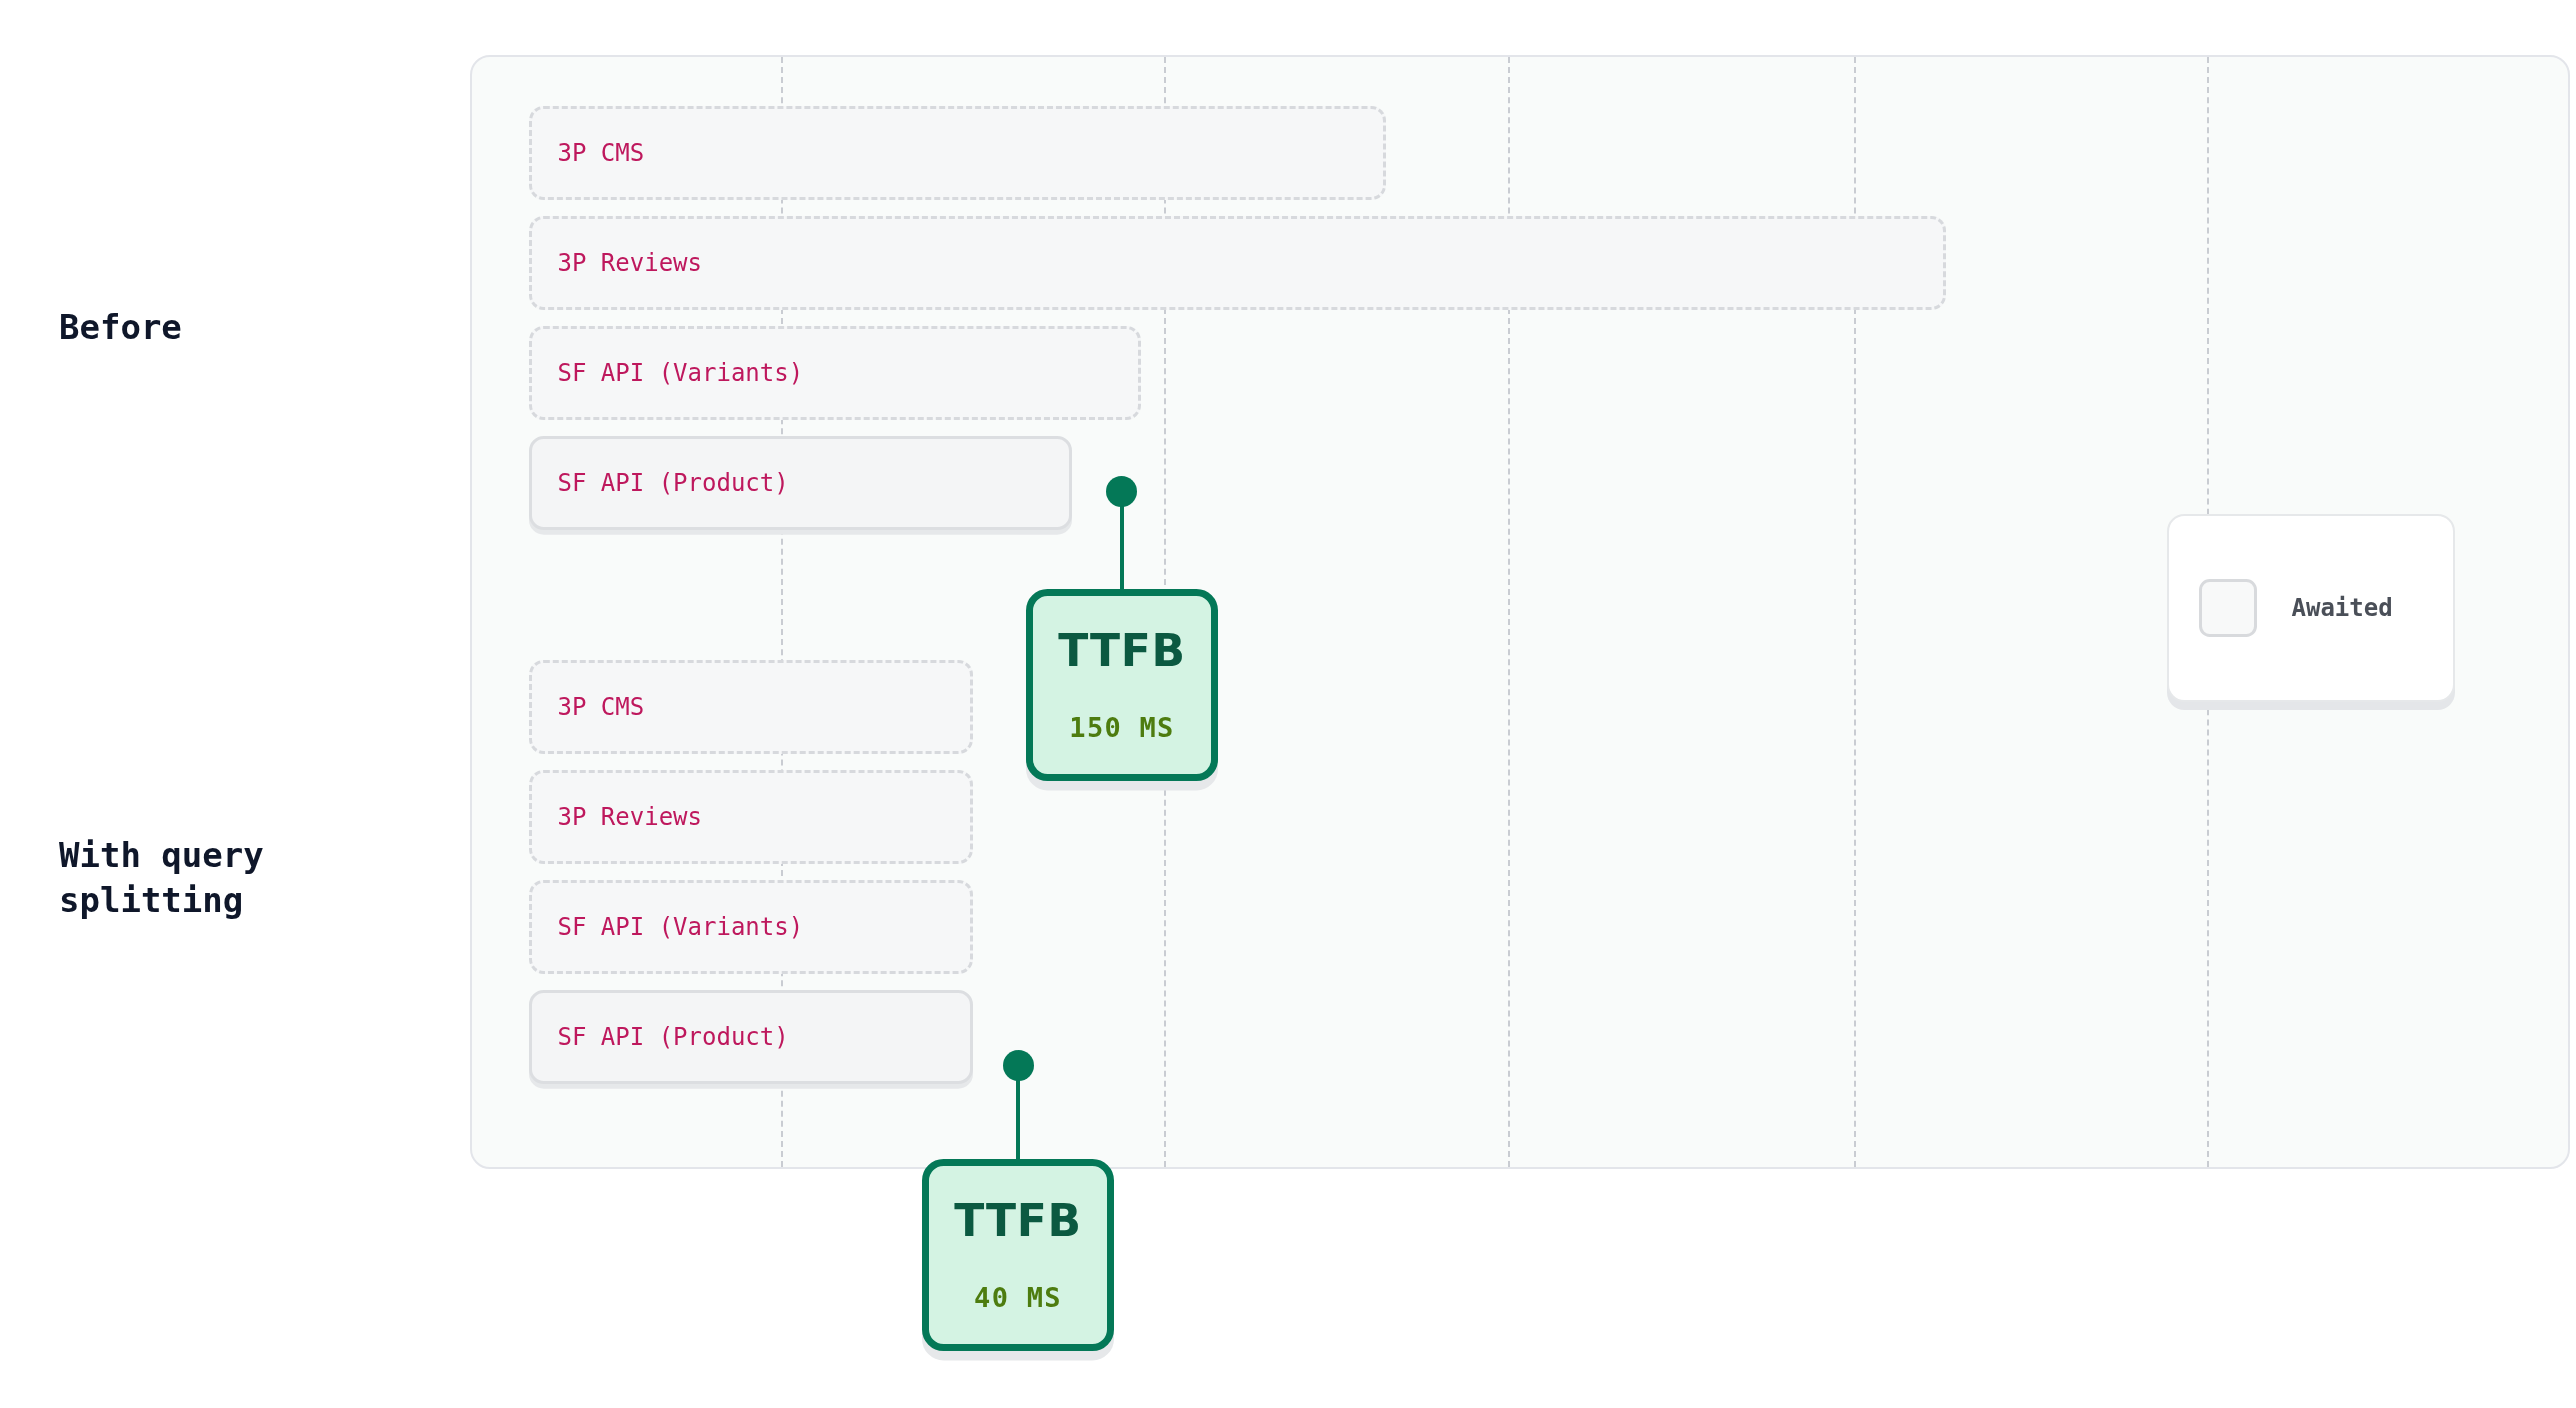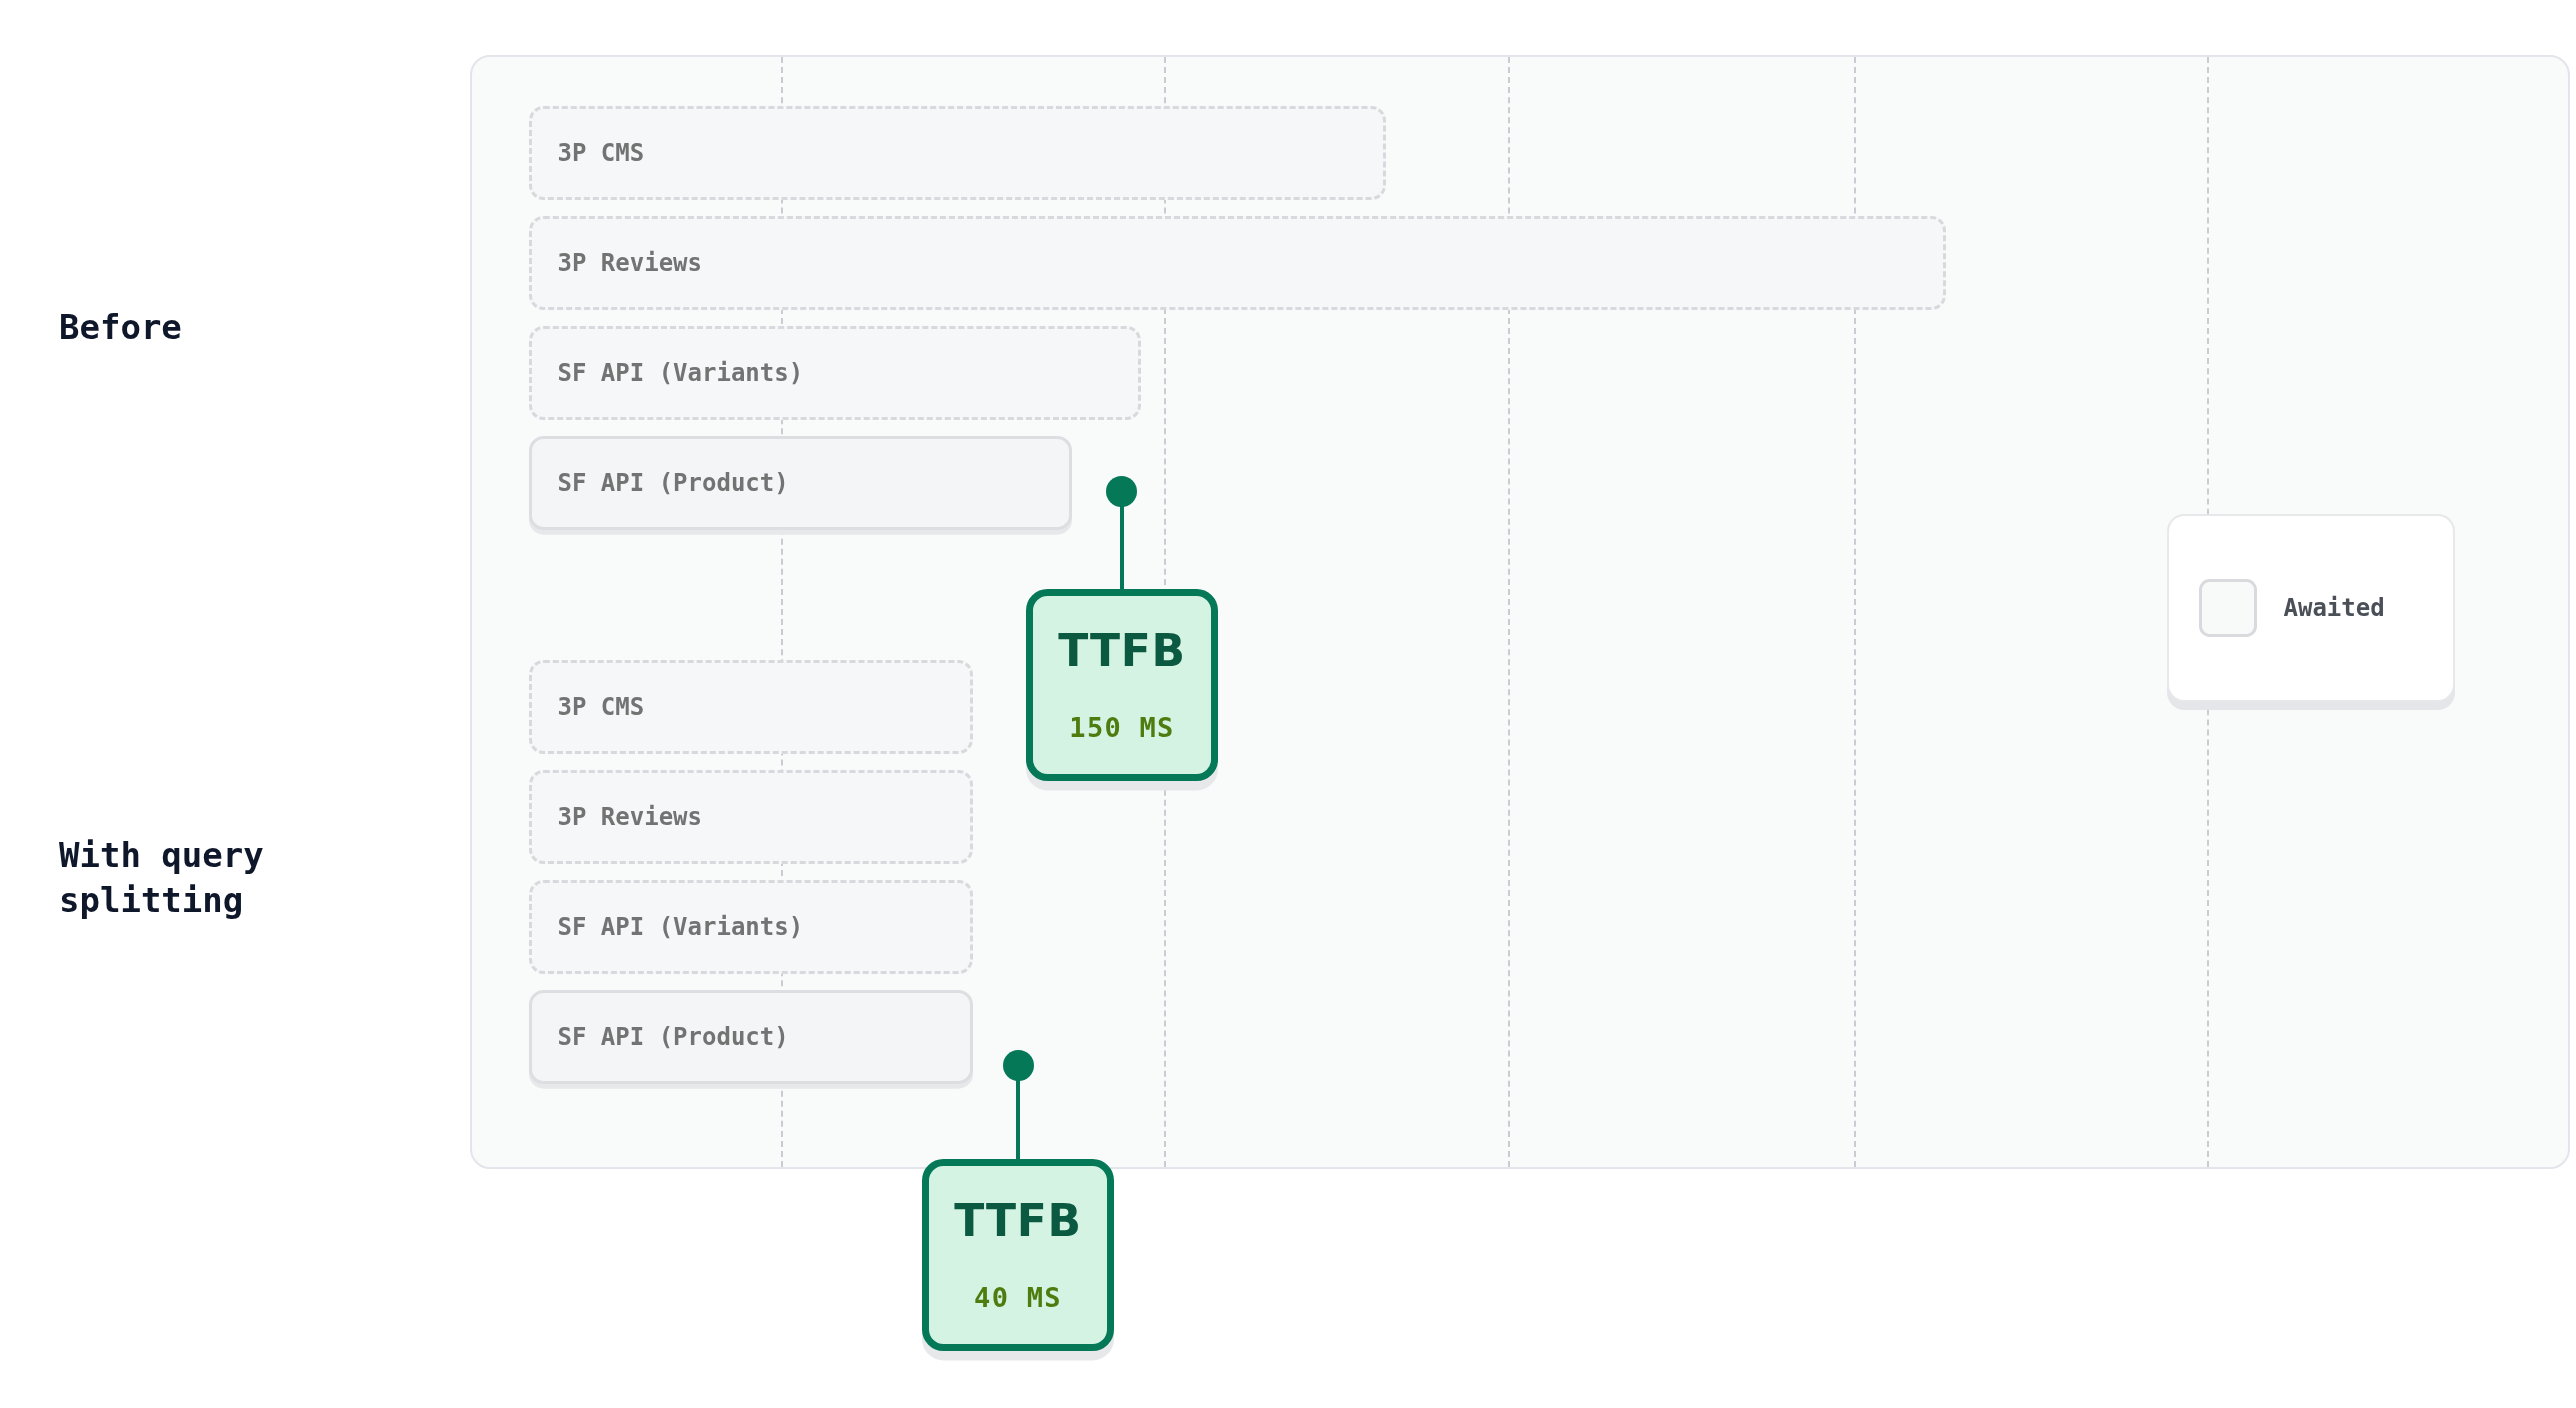--- a/index.html
+++ b/index.html
@@ -66,22 +66,22 @@
     background: #f4f5f6;
     box-shadow: 0 4.7px 0 0 #e6e8ea;
   }
   .bar.streamed {
     border: 3.4px dashed #d7d9dd;
     background: #f6f7f8;
   }
   .bar-label {
     font-family: "DejaVu Sans Mono", "Liberation Mono", monospace;
     font-size: 24px;
-    font-weight: 700;
-    color: #737373;
+    font-weight: 400;
+    color: #be185d;
     padding-left: 25.5px;
     white-space: nowrap;
   }
 
   
   .ttfb-dot {
     position: absolute;
     width: 31px;
     height: 31px;
     border-radius: 50%;
@@ -151,21 +151,21 @@
     width: 58px;
     height: 58px;
     box-sizing: border-box;
     border-radius: 10.7px;
     background: #f8f9f9;
     flex: none;
   }
   .legend-swatch.solid  { border: 3.4px solid #d8dadd; }
   .legend-swatch.dashed { border: 3.4px dashed #d8dadd; }
   .legend-text {
-    margin-left: 27px;
+    margin-left: 35px;
     font-family: "DejaVu Sans Mono", "Liberation Mono", monospace;
     font-weight: 700;
     font-size: 24px;
     color: #4a4f58;
     white-space: nowrap;
   }
 </style>
 </head>
 <body>
 

